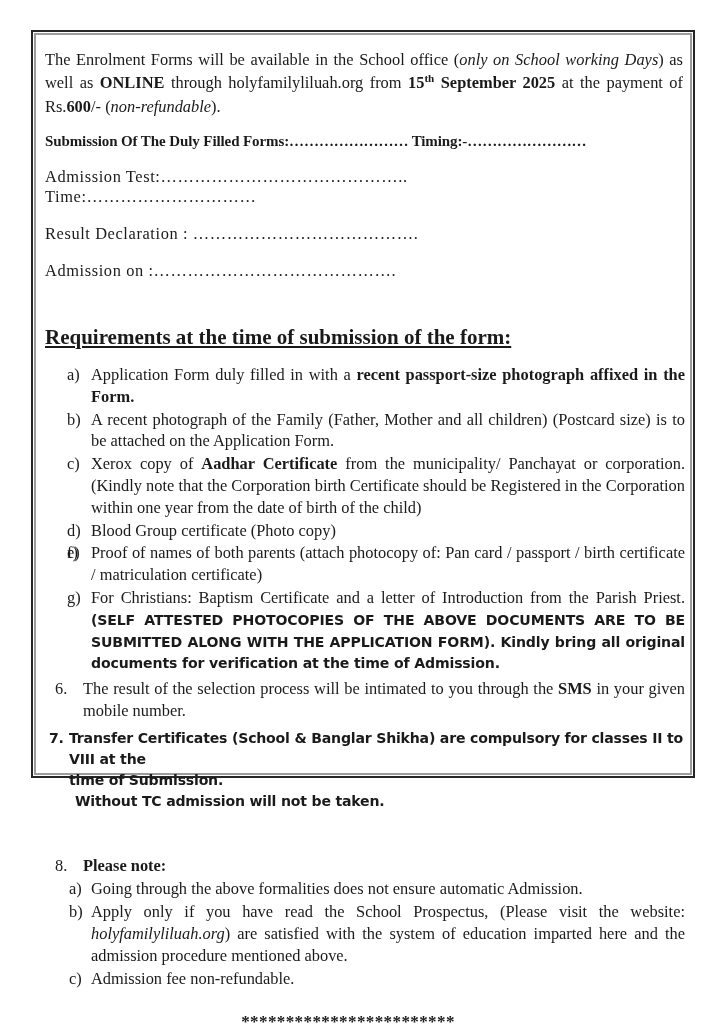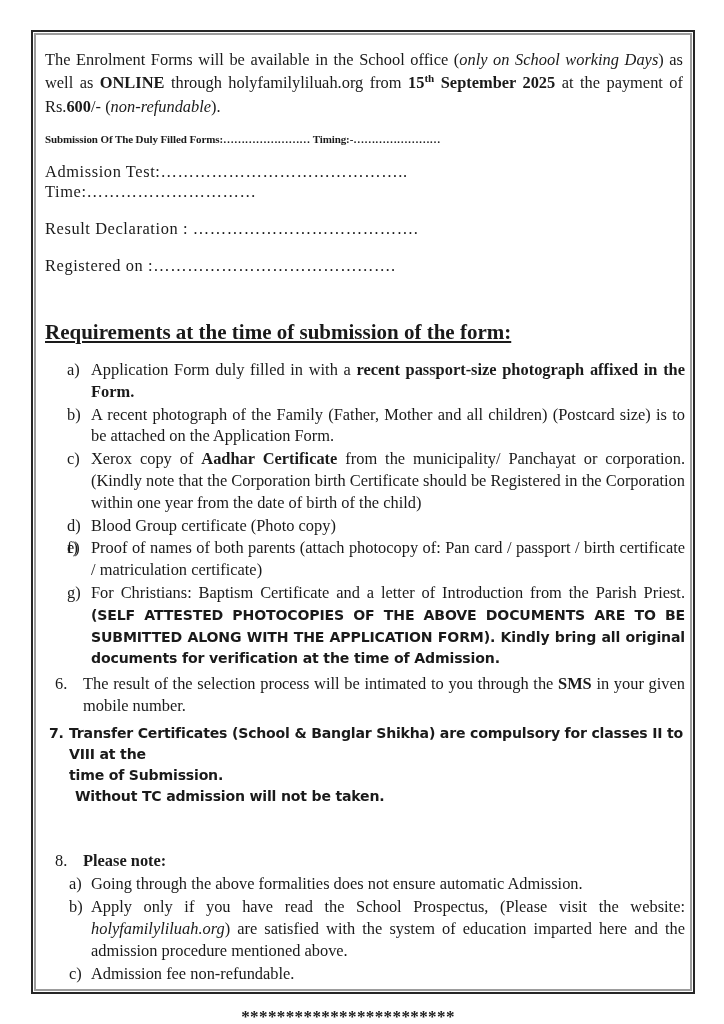--- a/index.html
+++ b/index.html
@@ -13,21 +13,21 @@
     font-family: "Liberation Serif", "DejaVu Serif", serif;
     color: #1a1a1a;
     overflow: hidden;
   }
 
   .page {
     position: absolute;
     left: 31px;
     top: 30px;
     width: 664px;
-    height: 964px;
+    height: 748px;
     box-sizing: border-box;
     background: #ffffff;
     border: 2px solid #262626;
     box-shadow: inset 0 0 0 1px #ffffff, inset 0 0 0 3px #9c9c9c;
   }
 
   .inner {
     position: absolute;
     left: 0;
     top: 0;
@@ -46,21 +46,21 @@
     margin: 0;
   }
   .b { font-weight: bold; }
   .i { font-style: italic; }
 
   .intro {
     padding: 0 2px 0 4px;
   }
 
   .heading-line {
-    font-size: 11px;
+    font-size: 15px;
     font-weight: bold;
     margin-top: 15px;
     padding-left: 4px;
     letter-spacing: -0.1px;
     white-space: nowrap;
   }
 
   .blank-row {
     display: flex;
     font-size: 16.4px;
@@ -188,21 +188,21 @@
     <div class="heading-line">Submission Of The Duly Filled Forms:…………………… Timing:-……………………</div>
 
     <div class="blank-row">
       <span class="left dots">Admission Test:……………………………………..</span>
       <span class="dots">Time:…………………………</span>
     </div>
     <div class="blank-row">
       <span class="left dots">Result Declaration : ………………………………….</span>
     </div>
     <div class="blank-row">
-      <span class="left dots">Registered on :…………………………………….</span>
+      <span class="left dots">Admission on :…………………………………….</span>
     </div>
 
     <div class="req-heading">Requirements at the time of submission of the form:</div>
 
     <ol class="alpha">
       <li>
         <span class="marker">a)</span><span>Application Form duly filled in with a </span><span class="b">recent passport-size photograph affixed in the Form.</span>
       </li>
       <li>
         <span class="marker">b)</span><span>A recent photograph of the Family (Father, Mother and all children) (Postcard size) is to be attached on the Application Form.</span>

